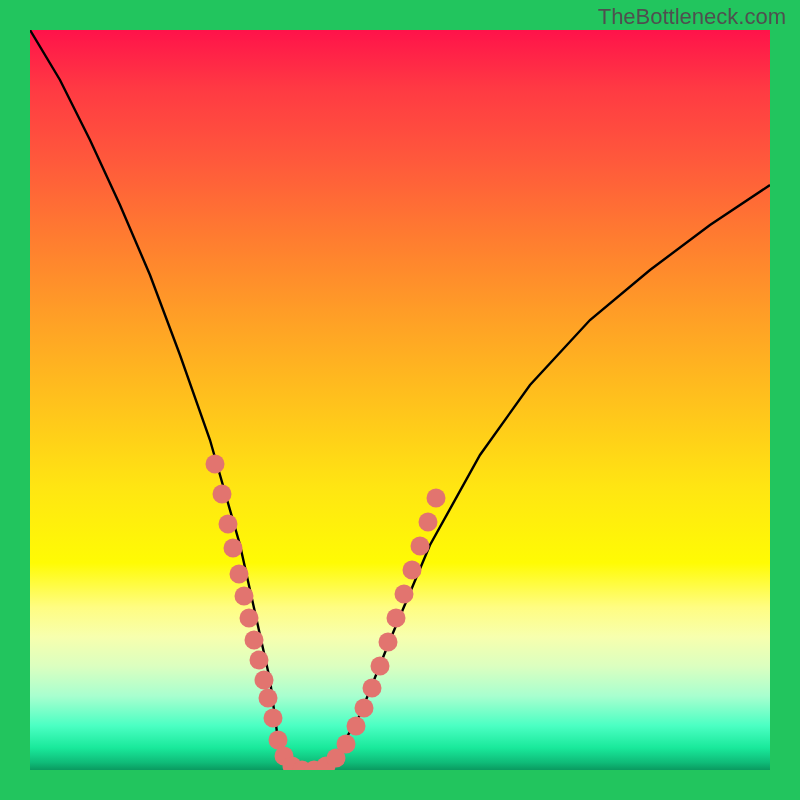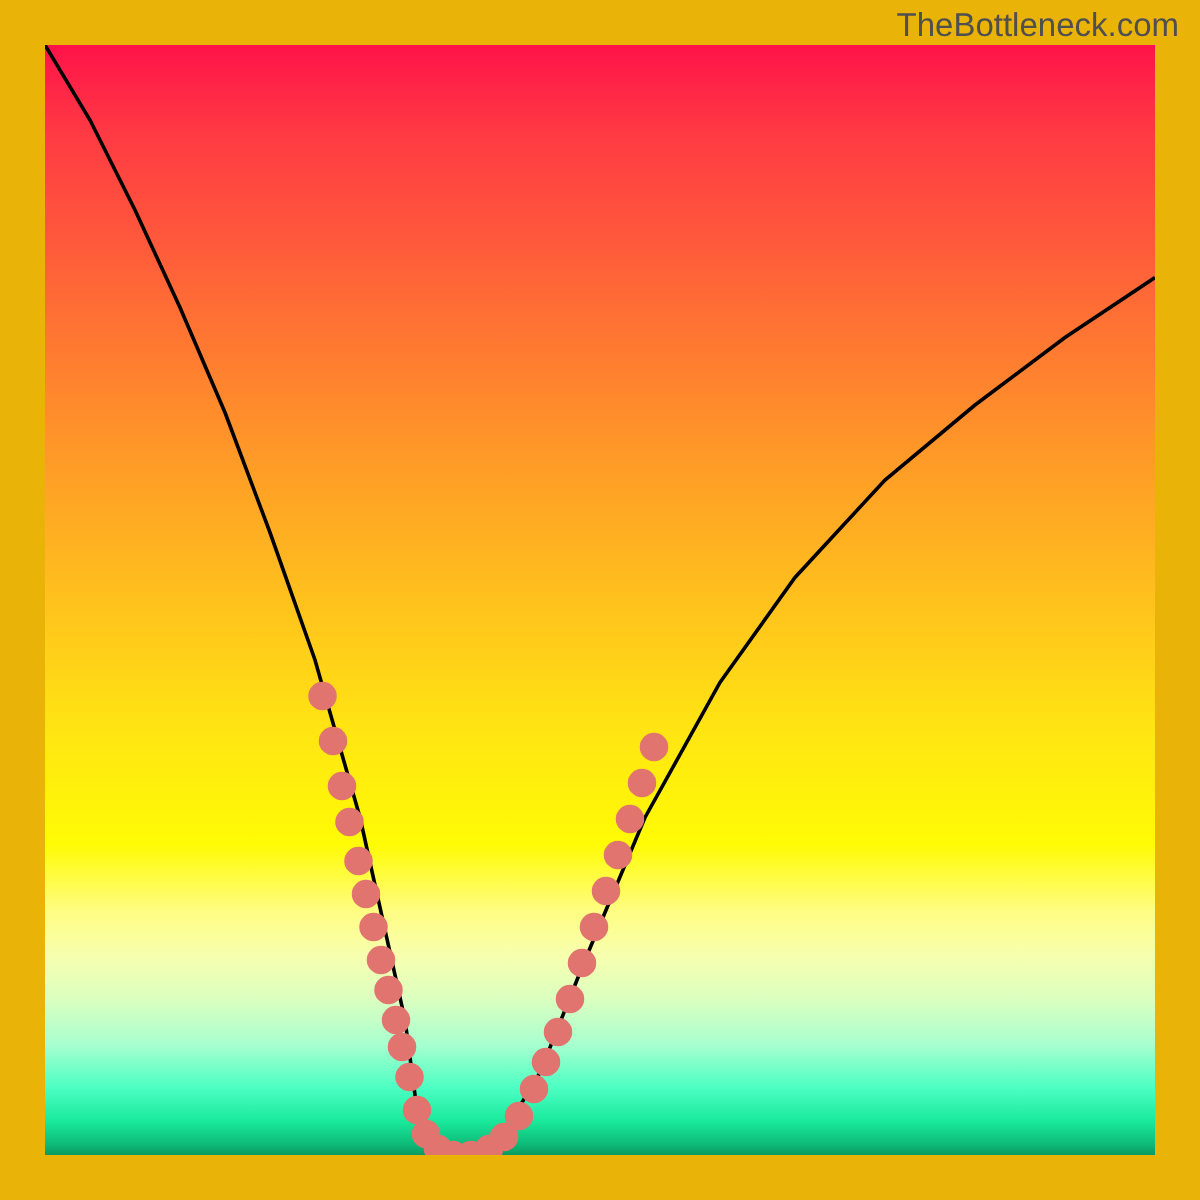--- a/index.html
+++ b/index.html
@@ -7,21 +7,21 @@
     padding: 0;
     width: 800px;
     height: 800px;
     overflow: hidden;
     font-family: Arial, Helvetica, sans-serif;
   }
   .frame {
     position: relative;
     width: 800px;
     height: 800px;
-    background: #eab308;
+    background: #22c55e;
   }
   .watermark {
     position: absolute;
     top: 4px;
     right: 14px;
     color: #4f4f4f;
     font-size: 22px;
     z-index: 3;
   }
   .plot {

